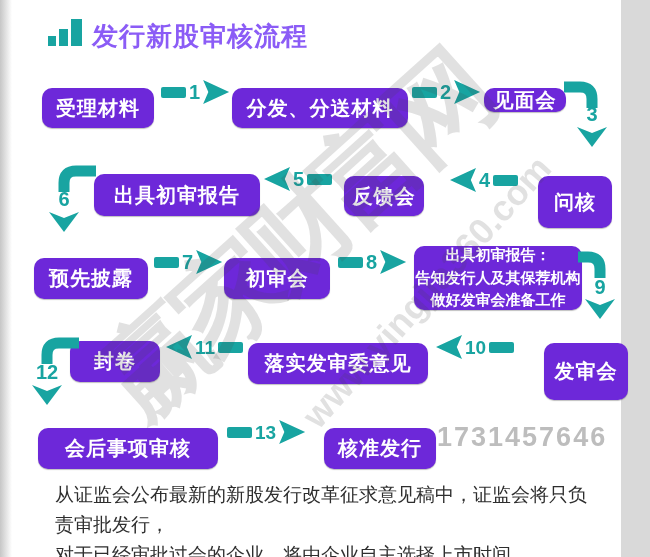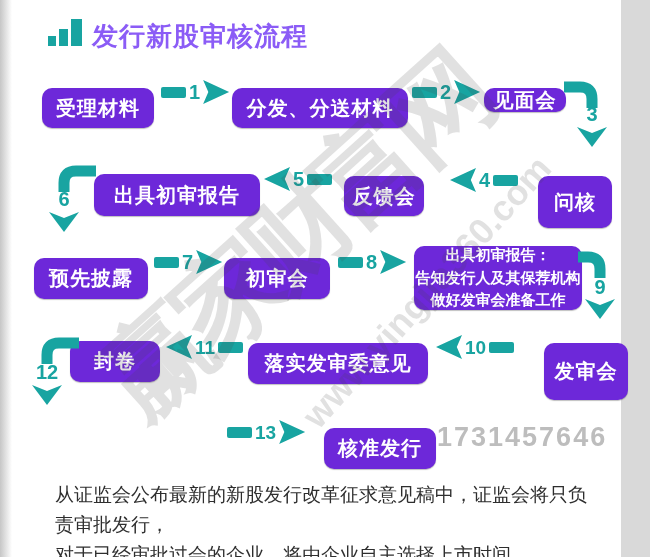--- a/index.html
+++ b/index.html
@@ -151,20 +151,21 @@
   <div class="node" style="left:70px;top:325px;width:90px;height:41px">封卷</div>
 
   <div>
     <svg class="elbow" style="left:41px;top:336px" width="38" height="28" viewBox="0 0 38 28">
       <path d="M38,7 H18 Q6,7 6,19 V28" fill="none" stroke="#18a4a1" stroke-width="11"></path>
     </svg>
     <span class="vnum num2" style="left:35px;top:361px">12</span>
     <span class="tri-d" style="left:32px;top:385px"></span>
   </div>
 
+  <div class="node" style="left:38px;top:412px;width:180px;height:41px">会后事项审核</div>
   <div class="harrow" style="left:227px;top:420px">
     <span class="dash"></span>
     <span class="num num2">13</span>
     <span class="tri-r"></span>
   </div>
   <div class="node" style="left:324px;top:412px;width:112px;height:41px">核准发行</div>
 
   <div class="wm-qq">1731457646</div>
   <div class="wm-brand">赢家财富网</div>
   <div class="wm-site">www.yingjia360.com</div>

